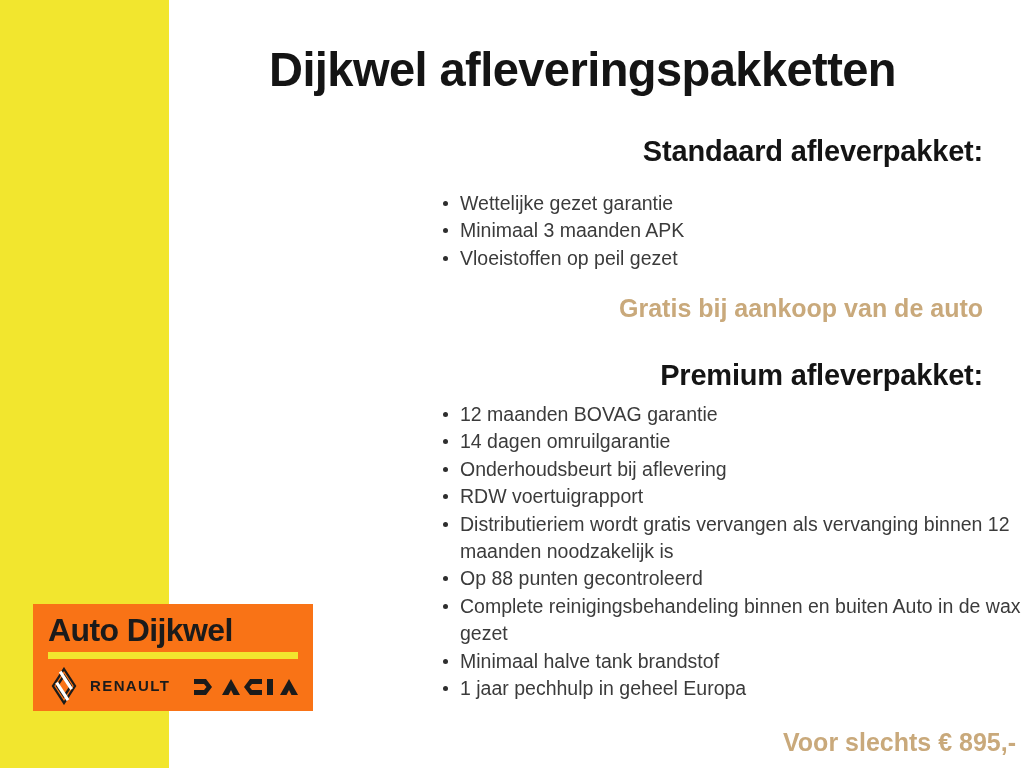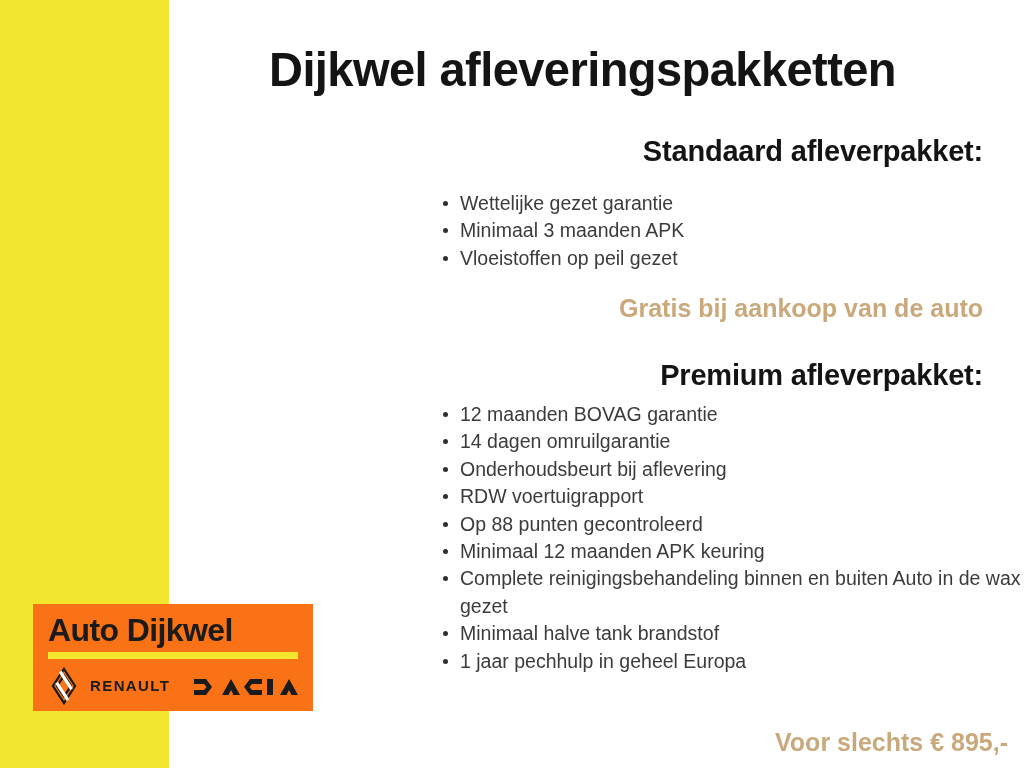--- a/index.html
+++ b/index.html
@@ -106,21 +106,21 @@
   .accent-line {
     position: absolute;
     font-family: "Liberation Sans", sans-serif;
     font-weight: bold;
     font-size: 25px;
     line-height: 30px;
     color: #C9A97B;
     white-space: nowrap;
   }
   #gratis-line { top: 293px; right: 41px; }
-  #price-line  { top: 727px; right: 16px; }
+  #price-line  { top: 727px; right: 8px; }
 
   
   #logo-box {
     position: absolute;
     left: 33px;
     top: 604px;
     width: 280px;
     height: 107px;
     background: #f97316;
     overflow: hidden;
@@ -195,22 +195,22 @@
 
     <div id="gratis-line" class="accent-line">Gratis bij aankoop van de auto</div>
 
     <div id="premium-heading" class="section-heading">Premium afleverpakket:</div>
 
     <ul id="premium-list" class="bullet-list">
       <li>12 maanden BOVAG garantie</li>
       <li>14 dagen omruilgarantie</li>
       <li>Onderhoudsbeurt bij aflevering</li>
       <li>RDW voertuigrapport</li>
+      <li>Distributieriem wordt gratis vervangen als vervanging binnen 12 maanden noodzakelijk is</li>
       <li>Op 88 punten gecontroleerd</li>
-      <li>Minimaal 12 maanden APK keuring</li>
       <li>Complete reinigingsbehandeling binnen en buiten Auto in de wax gezet</li>
       <li>Minimaal halve tank brandstof</li>
       <li>1 jaar pechhulp in geheel Europa</li>
     </ul>
 
     <div id="price-line" class="accent-line">Voor slechts € 895,-</div>
 
   </div>
 
   <div id="logo-box">

